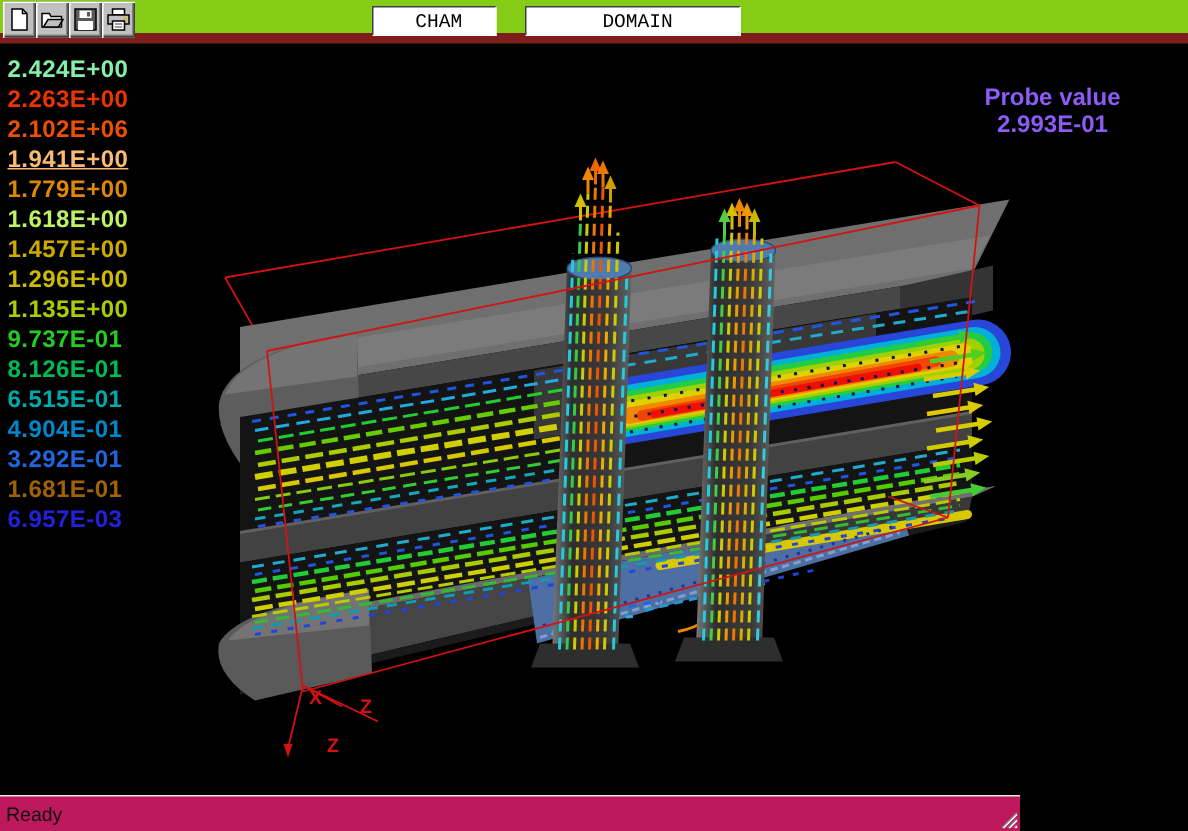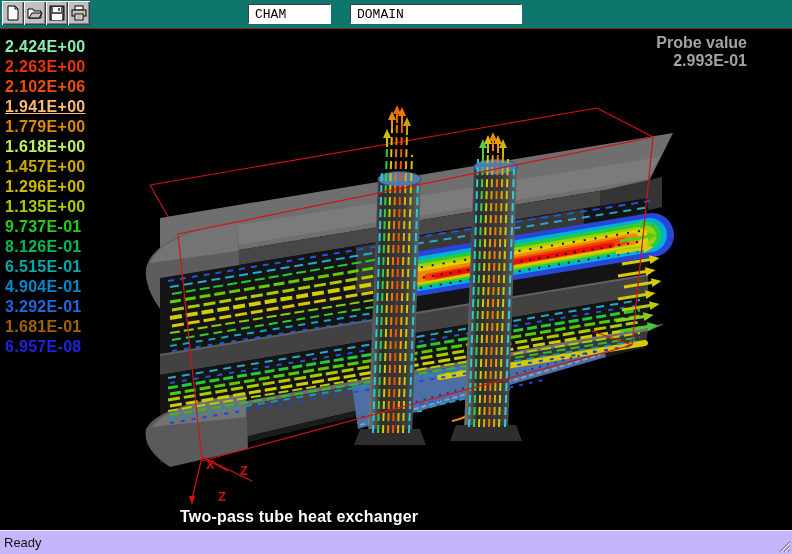--- a/index.html
+++ b/index.html
@@ -1,39 +1,39 @@
 <!DOCTYPE html>
 <html><head>
 <meta charset="utf-8">
 <style>
   html,body{margin:0;padding:0;background:#000;}
   body{width:792px;height:554px;position:relative;overflow:hidden;
        font-family:"Liberation Sans",sans-serif;}
   
-  .toolbar{position:absolute;left:0;top:0;width:792px;height:29px;background:#0f766e;
-           border-bottom:1px solid #7f1d1d;box-sizing:border-box;}
+  .toolbar{position:absolute;left:0;top:0;width:792px;height:29px;background:#84cc16;
+           border-bottom:7px solid #7f1d1d;box-sizing:border-box;text-align:center;}
   .tb-btn{position:absolute;top:1px;width:22px;height:24px;background:#c0c0c0;
           box-shadow:inset 1px 1px 0 #ffffff, inset -1px -1px 0 #404040, inset -2px -2px 0 #808080;
           display:flex;align-items:center;justify-content:center;}
   .tb-field{position:absolute;top:4px;height:20px;background:#fff;box-sizing:border-box;
             border:1px solid;border-color:#404040 #ffffff #ffffff #404040;
             font-family:"Liberation Mono",monospace;font-size:13px;color:#000;
             padding:2px 0 0 6px;}
   
   .canvas{position:absolute;left:0;top:29px;width:792px;height:501px;background:#000;}
   .canvas svg{position:absolute;left:0;top:0;}
   .legend{position:absolute;left:5px;top:9px;}
   .legend-title{color:#fff;font-size:16px;font-weight:bold;height:22px;}
   .lg-row{height:20px;font-size:16px;font-weight:bold;letter-spacing:.3px;white-space:pre;}
-  .probe{position:absolute;right:45px;top:5px;text-align:right;color:#a3a3a3;
+  .probe{position:absolute;right:45px;top:28px;text-align:center;color:#8b5cf6;
          font-size:16px;font-weight:bold;line-height:18px;}
   .caption{position:absolute;left:180px;top:479px;color:#fff;font-size:16px;
            font-weight:bold;letter-spacing:.2px;}
   
-  .statusbar{position:absolute;left:0;top:530px;width:792px;height:24px;background:#c4b5fd;
+  .statusbar{position:absolute;left:0;top:530px;width:680px;height:24px;background:#be185d;
              border-top:1px solid #e8e8e8;box-sizing:border-box;}
   .status-text{position:absolute;left:4px;top:4px;font-size:13px;color:#111;}
   .grip{position:absolute;right:1px;bottom:1px;}
 </style>
 </head>
 <body>
 
 <div class="toolbar">
   <div class="tb-btn" style="left:2px">
     <svg width="16" height="16" viewBox="0 0 16 16">
@@ -58,21 +58,21 @@
   <div class="tb-btn" style="left:68px">
     <svg width="16" height="16" viewBox="0 0 16 16">
       <rect x="4" y="1" width="8" height="4" fill="#fff" stroke="#000"></rect>
       <rect x="1" y="5" width="14" height="6" fill="#c0c0c0" stroke="#000"></rect>
       <circle cx="12.5" cy="7" r="1" fill="#d8c400"></circle>
       <rect x="4" y="9" width="8" height="6" fill="#fff" stroke="#000"></rect>
       <path d="M5.5 11 h5 M5.5 13 h5" stroke="#808080"></path>
     </svg>
   </div>
   <div class="tb-field" style="left:248px;width:83px">CHAM</div>
-  <div class="tb-field" style="left:350px;width:172px">DOMAIN</div>
+  <div class="tb-field" style="left:350px;width:144px">DOMAIN</div>
 </div>
 
 <div class="canvas">
 
 <svg width="792" height="501" viewBox="0 0 792 501">
   <defs>
     <linearGradient id="tubeG" x1="0" y1="0" x2="1" y2="0">
       <stop offset="0" stop-color="#7a7a7a"></stop>
           <stop offset="0.25" stop-color="#2e2e2e"></stop>
       <stop offset="0.7" stop-color="#3a3a3a"></stop>
@@ -275,29 +275,28 @@
     <div class="lg-row"><span style="color: #bef264;">1.618E+00</span></div>
     <div class="lg-row"><span style="color: rgb(204, 170, 0);">1.457E+00</span></div>
     <div class="lg-row"><span style="color: rgb(204, 187, 0); margin-top: 20px;">1.296E+00</span></div>
     <div class="lg-row"><span style="color: rgb(170, 204, 0);">1.135E+00</span></div>
     <div class="lg-row"><span style="color: rgb(34, 204, 34);">9.737E-01</span></div>
     <div class="lg-row"><span style="color: rgb(0, 187, 85);">8.126E-01</span></div>
     <div class="lg-row"><span style="color: rgb(0, 170, 170);">6.515E-01</span></div>
     <div class="lg-row"><span style="color: rgb(0, 136, 204);">4.904E-01</span></div>
     <div class="lg-row"><span style="color: rgb(34, 102, 221);">3.292E-01</span></div>
     <div class="lg-row"><span style="color: #a16207;">1.681E-01</span></div>
-    <div class="lg-row"><span style="color: rgb(34, 34, 221);">6.957E-08</span></div>
+    <div class="lg-row"><span style="color: rgb(34, 34, 221);">6.957E-03</span></div>
   </div>
 
   <div class="probe">
     <div>Probe value</div>
     <div>2.993E-01</div>
   </div>
 
-  <div class="caption">Two-pass tube heat exchanger</div>
 </div>
 
 <div class="statusbar">
   <div class="status-text">Ready</div>
   <svg class="grip" width="13" height="13">
     <path d="M12 2 L2 12 M12 6 L6 12 M12 10 L10 12" stroke="#808080" stroke-width="1.5" fill="none"></path>
     <path d="M12 3 L3 12 M12 7 L7 12 M12 11 L11 12" stroke="#ffffff" stroke-width="1" fill="none"></path>
   </svg>
 </div>
 

